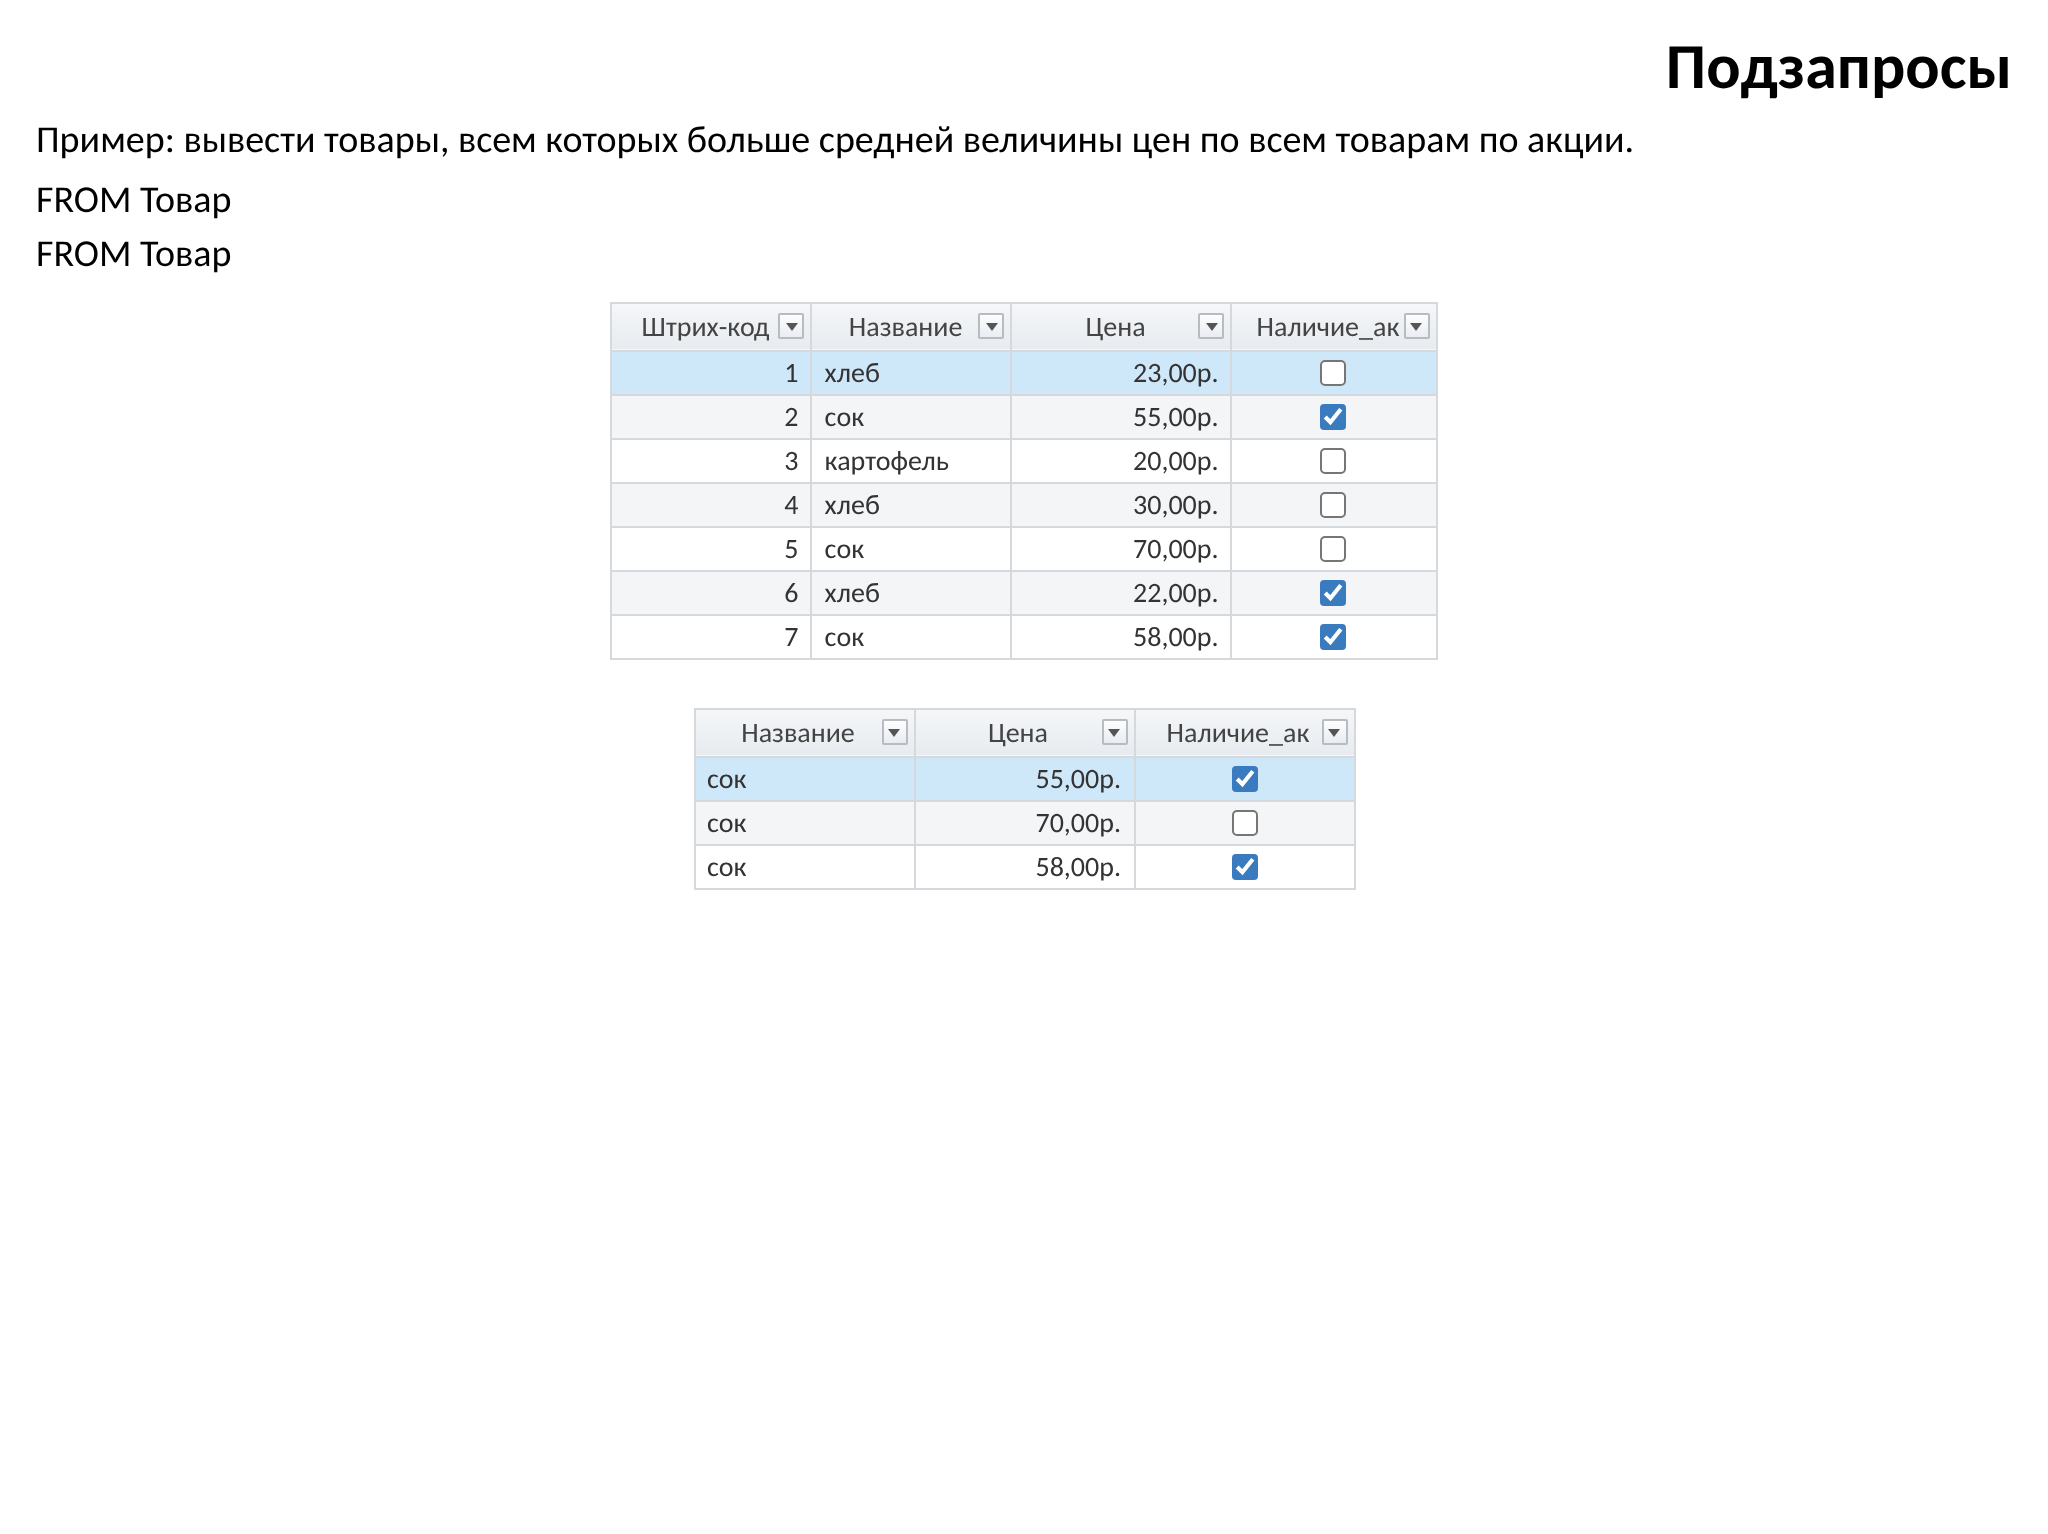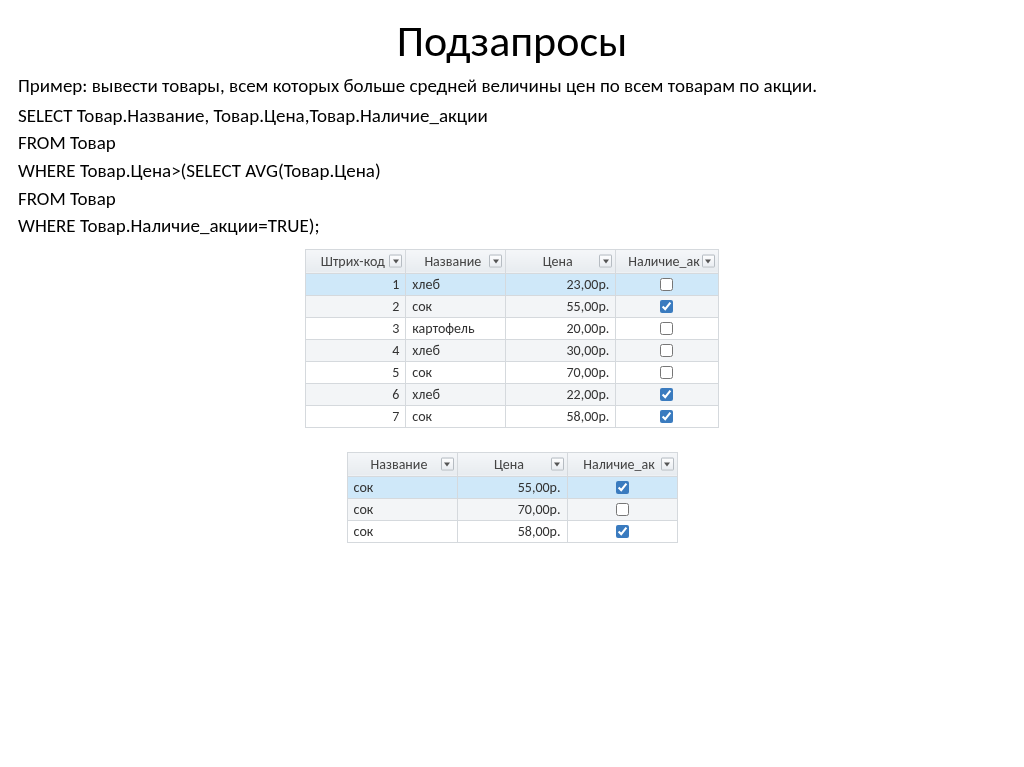--- a/index.html
+++ b/index.html
@@ -6,23 +6,23 @@
   body {
     margin: 0;
     padding: 10px 18px;
     font-family: Calibri, Arial, sans-serif;
     font-size: 19px;
     color: #000;
     background: #fff;
     width: 1024px;
   }
   h1 {
-    text-align: center;
-    font-weight: 400;
-    font-size: 44px;
+    text-align: right;
+    font-weight: 700;
+    font-size: 32px;
     margin: 4px 0 6px 0;
   }
   .desc { margin: 2px 0 4px 0; line-height: 1.3; }
   .desc b { font-weight: 400; }
   .sql-line { margin: 2px 0; line-height: 1.35; }
   .tables-wrap { margin-top: 10px; }
   table.db {
     border-collapse: collapse;
     margin: 10px auto 24px auto;
     font-size: 14px;
@@ -92,25 +92,22 @@
 </head>
 <body>
 
 <h1>Подзапросы</h1>
 
 <p class="desc">
   <b>Пример</b><span>: вывести товары, всем которых больше средней величины цен по всем товарам по акции.</span>
 </p>
 
 <div>
-  <div class="sql-line">SELECT Товар.Название, Товар.Цена,Товар.Наличие_акции</div>
   <div class="sql-line">FROM Товар</div>
-  <div class="sql-line">WHERE Товар.Цена&gt;(SELECT AVG(Товар.Цена)</div>
   <div class="sql-line">FROM Товар</div>
-  <div class="sql-line">WHERE Товар.Наличие_акции=TRUE);</div>
 </div>
 
 <div class="tables-wrap">
 
   <table class="db t1">
     <thead>
       <tr>
         <th class="c-code">
           <div class="th-inner">
               <span>Штрих-код</span>

